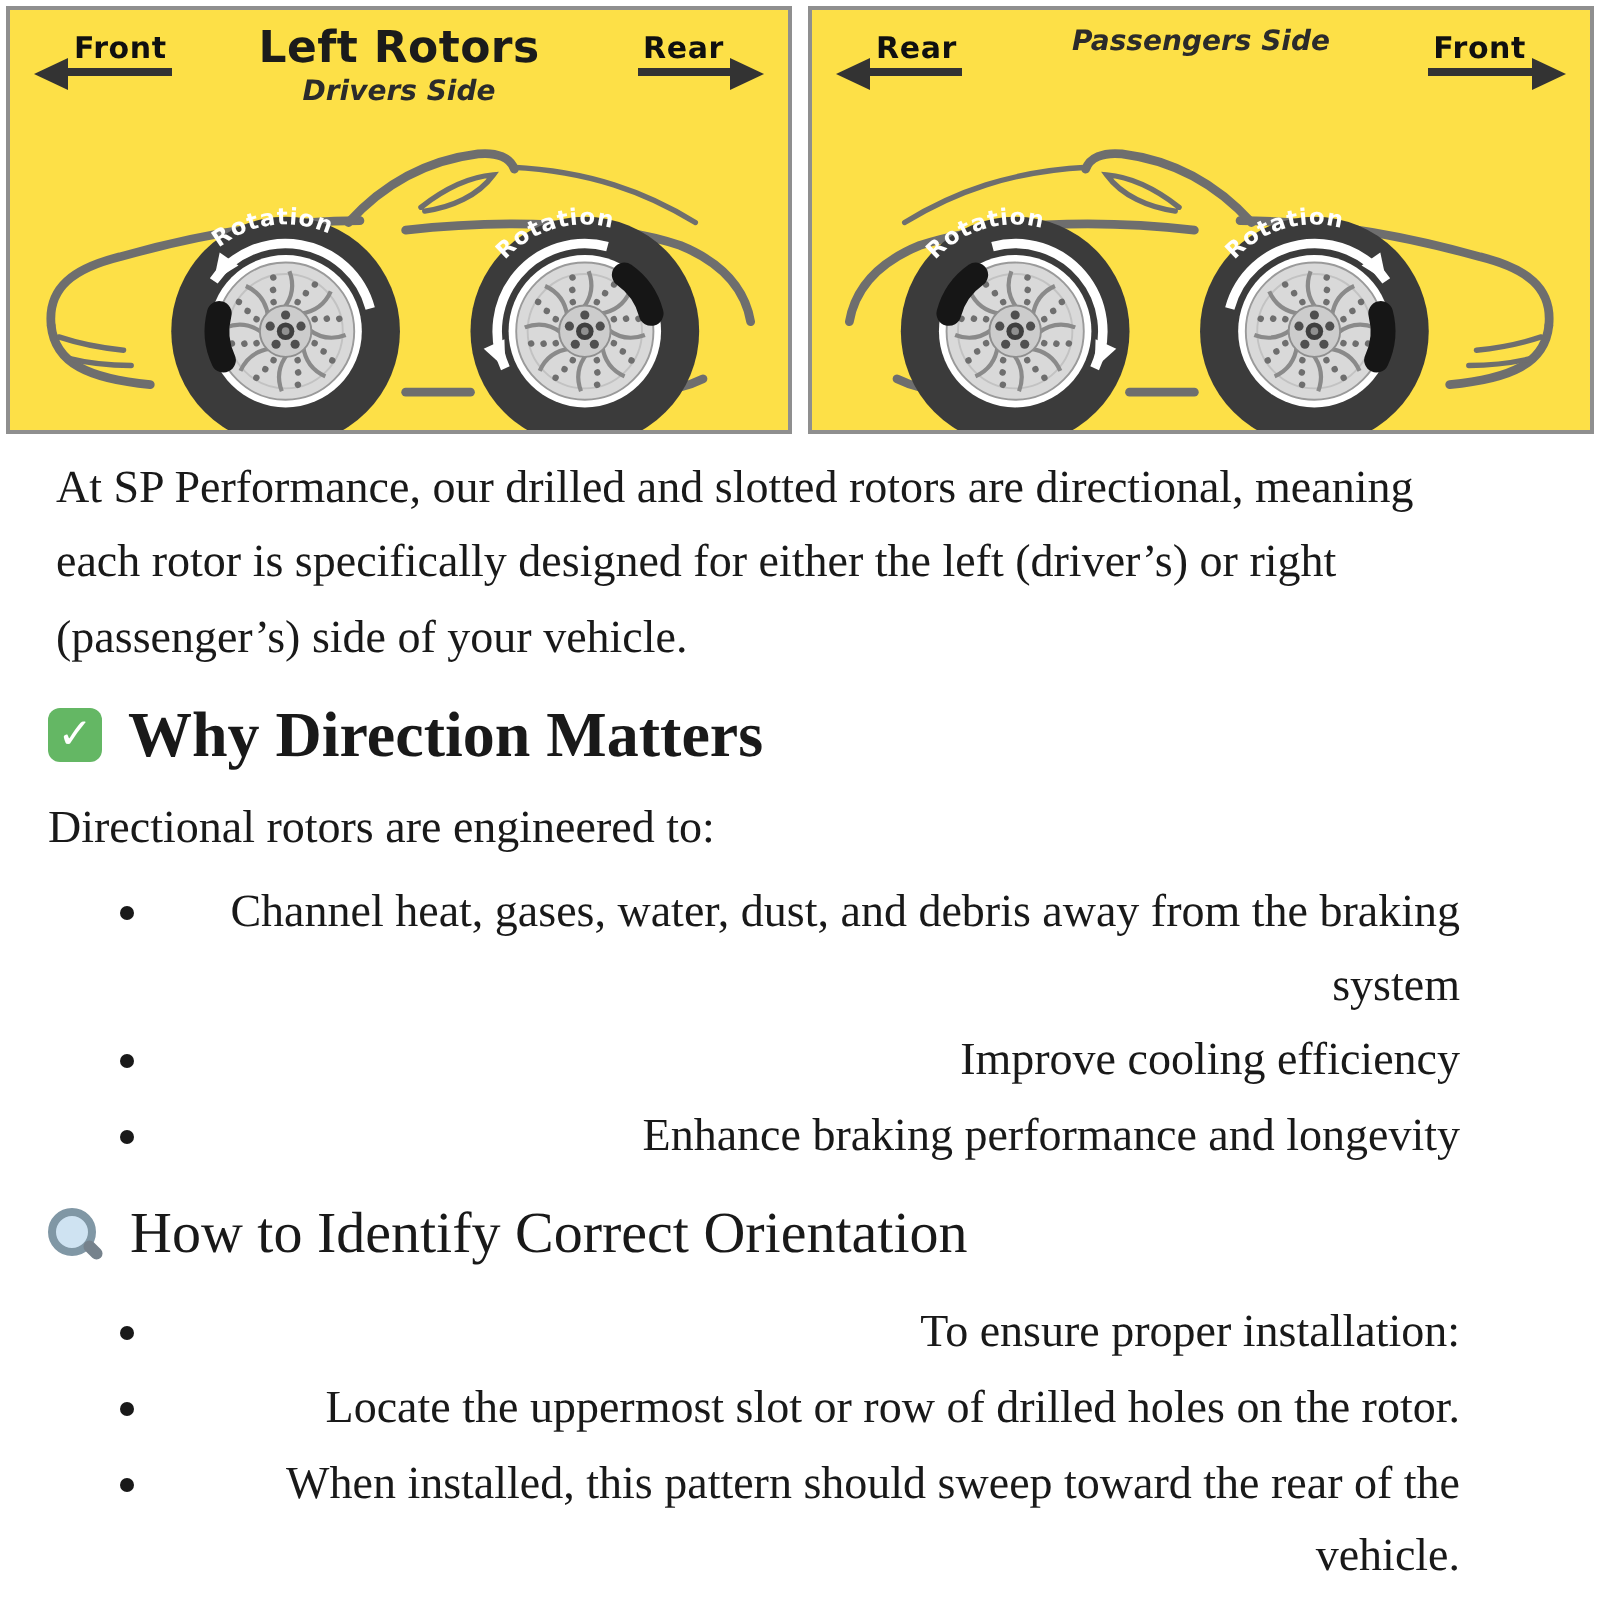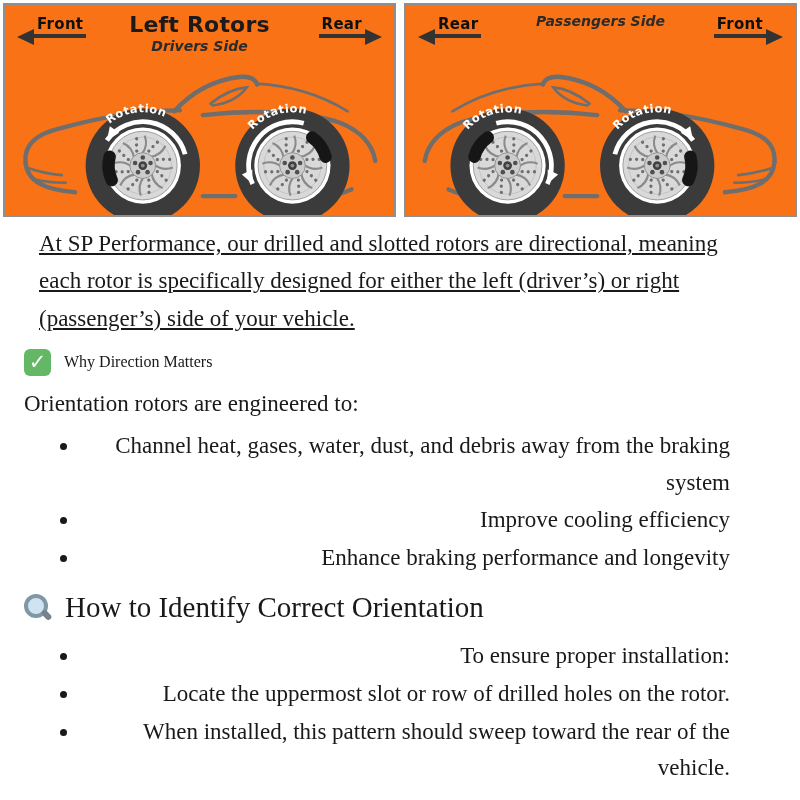--- a/index.html
+++ b/index.html
@@ -1,41 +1,41 @@
 <!DOCTYPE html>
 <html><head>
 <meta charset="utf-8">
 <style>
   html,body{margin:0;padding:0;background:#ffffff;}
   body{width:800px;height:800px;overflow:hidden;font-family:"Liberation Serif",serif;color:#191919;}
 
   
   .diagram{display:flex;gap:8px;padding:3px 3px 0 3px;}
-  .panel{flex:1;border:2px solid #8f8f8f;background:#f97316;height:214px;box-sizing:border-box;overflow:hidden;}
+  .panel{flex:1;border:2px solid #8f8f8f;background:#fde047;height:214px;box-sizing:border-box;overflow:hidden;}
   .panel-head{position:relative;height:44px;padding-top:7px;}
   .titles{text-align:center;line-height:1.05;}
   .panel-title{font:bold 22px "DejaVu Sans",sans-serif;color:#1b1b1b;letter-spacing:.2px;}
   .panel-sub{font:italic bold 14px "DejaVu Sans",sans-serif;color:#2b2b2b;margin-top:1px;}
   .dir{position:absolute;top:10px;display:flex;align-items:flex-end;}
   .dir.pos-left{left:12px;}
   .dir.pos-right{right:12px;}
   .dir-text{font:bold 15px "DejaVu Sans",sans-serif;color:#101010;border-bottom:4px solid #333;padding:0 3px 1px 3px;letter-spacing:.3px;}
   .ah{width:0;height:0;border-top:8px solid transparent;border-bottom:8px solid transparent;margin-bottom:-7px;}
   .ah.left{border-right:17px solid #333;}
   .ah.right{border-left:17px solid #333;}
   .car-svg{display:block;width:100%;height:162px;margin-top:0;}
   .bodyline{stroke:#6e6e6e;stroke-width:4.6;fill:none;stroke-linecap:round;}
   .bodyline2{stroke:#6e6e6e;stroke-width:2.8;fill:none;stroke-linecap:round;}
   .rot-text{font:bold 12px "DejaVu Sans",sans-serif;fill:#ffffff;letter-spacing:.5px;}
 
   
   .content{padding:0 24px;font-size:23px;}
-  .intro{line-height:1.62;margin:8px 0 0 15px;max-width:706px;text-decoration:underline;}
+  .intro{line-height:1.62;margin:8px 0 0 4px;max-width:706px;}
   .sec-head{display:flex;align-items:center;gap:13px;margin:12px 0 0 0;}
-  .sec-head.bold .sec-head-text{font-weight:normal;font-size:16px;}
+  .sec-head.bold .sec-head-text{font-weight:bold;font-size:32px;}
   .sec-head.normal .sec-head-text{font-weight:normal;font-size:29px;}
   .lead{margin:15px 0 0 0;}
   ul{margin:11px 0 0 0;padding-left:56px;line-height:1.6;text-align:right;}
   li{padding-left:5px;margin:0 0 1px 0;max-width:645px;}
   .gap2{margin-top:14px;}
 
   
   .check-icon{width:27px;height:27px;background:#64b764;border-radius:6px;display:inline-flex;align-items:center;justify-content:center;color:#ffffff;font:bold 21px "DejaVu Sans",sans-serif;flex:0 0 auto;}
   
   .mag-icon{position:relative;width:28px;height:28px;display:inline-block;flex:0 0 auto;}
@@ -158,21 +158,21 @@
 
 <div class="content">
 
   <p class="intro">At SP Performance, our drilled and slotted rotors are directional, meaning each rotor is specifically designed for either the left (driver’s) or right (passenger’s) side of your vehicle.</p>
 
   <div class="sec-head bold">
     <span class="check-icon">✓</span>
     <span class="sec-head-text">Why Direction Matters</span>
   </div>
 
-  <p class="lead">Orientation rotors are engineered to:</p>
+  <p class="lead">Directional rotors are engineered to:</p>
 
   <ul>
     <li>Channel heat, gases, water, dust, and debris away from the braking system</li>
     <li>Improve cooling efficiency</li>
     <li>Enhance braking performance and longevity</li>
   </ul>
 
   <div class="sec-head normal gap2">
     <span class="mag-icon">
         <span class="mag-lens"></span>

